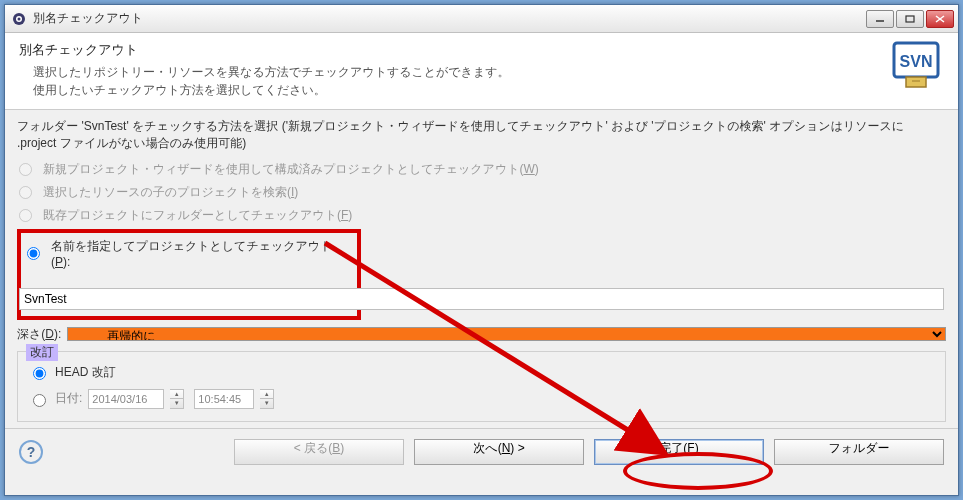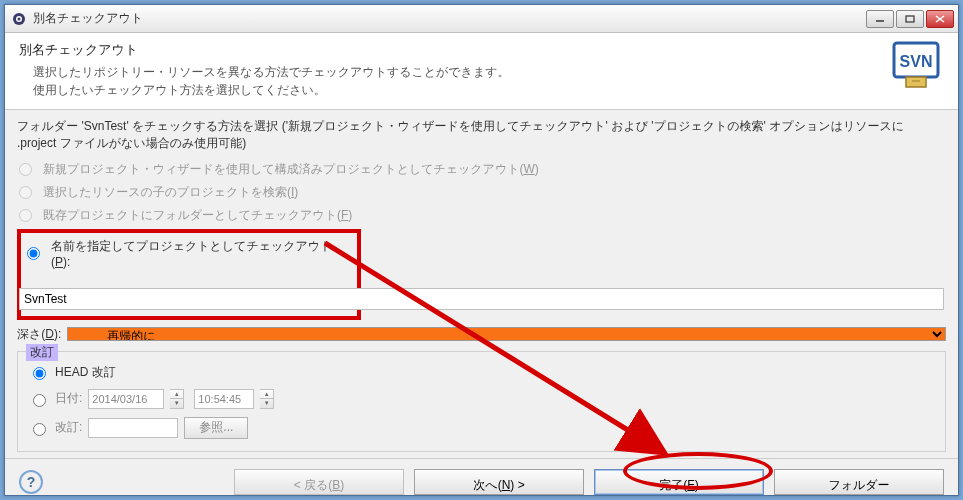--- a/index.html
+++ b/index.html
@@ -32,21 +32,21 @@
   .rev-row.disabled { color: #888; }
   .rev-input { height: 20px; border: 1px solid #c0c0c0; font-size: 11px; padding: 0 3px; background: #fff; }
   .rev-input[disabled] { color: #888; }
   .spinner { width: 14px; height: 20px; border: 1px solid #c0c0c0; border-left: none; display: flex; flex-direction: column; background: linear-gradient(#fdfdfd,#e4e4e4); }
   .spinner div { flex: 1; display: flex; align-items: center; justify-content: center; font-size: 6px; color: #666; cursor: pointer; border-bottom:1px solid #c0c0c0; }
   .spinner div:last-child{border-bottom:none;}
   .browse-btn { height: 22px; padding: 0 14px; border: 1px solid #b0b0b0; background: linear-gradient(#fcfcfc,#e4e4e4); font-size: 12px; color: #888; }
   .footer { border-top: 1px solid #ccc; padding: 10px 14px; display: flex; align-items: center; gap: 10px; }
   .help-icon { width: 24px; height: 24px; border: 2px solid #7aa6d6; border-radius: 50%; display: flex; align-items: center; justify-content: center; color: #4a6f9a; font-weight: bold; font-size: 14px; cursor: pointer; }
   .footer .spacer { flex: 1; }
-  .ftr-btn { width: 170px; height: 26px; border: 1px solid #a0a0a0; background: linear-gradient(#fdfdfd,#e2e2e2); font-size: 12px; cursor: pointer; display: flex; align-items: flex-end; justify-content: center; }
+  .ftr-btn { width: 170px; height: 26px; border: 1px solid #a0a0a0; background: linear-gradient(#fdfdfd,#e2e2e2); font-size: 12px; cursor: pointer; display: flex; align-items: flex-start; justify-content: center; }
   .ftr-btn.disabled { color: #999; border-color: #c0c0c0; }
   .ftr-btn.primary { border: 1px solid #6a8ec2; box-shadow: 0 0 0 1px #a9c6ea inset; }
   .ring { position: absolute; border: 4px solid #d40000; border-radius: 50%; pointer-events:none; }
   .arrow-svg { position: absolute; pointer-events:none; }
   .underline { text-decoration: underline; }
   .content-wrap { position: relative; }
 </style>
 </head>
 <body>
 
@@ -144,26 +144,20 @@
         <div class="spinner">
               <div>▲</div>
               <div>▼</div>
             </div>
         <input class="rev-input" style="width: 60px; margin-left: 4px;" disabled="" value="10:54:45">
         <div class="spinner">
               <div>▲</div>
               <div>▼</div>
             </div>
       </div>
-      <div class="rev-row disabled">
-        <input type="radio" name="rev" style="">
-        <span>改訂:</span>
-        <input class="rev-input" style="width: 90px;" disabled="">
-        <button class="browse-btn" disabled="">参照...</button>
-      </div>
     </div>
   </div>
 
   <div class="footer">
     <div class="help-icon">?</div>
     <div class="spacer"></div>
     <div class="ftr-btn disabled">
           <span><span>&lt; 戻る(</span><span class="underline">B</span><span>)</span></span>
         </div>
     <div class="ftr-btn">

